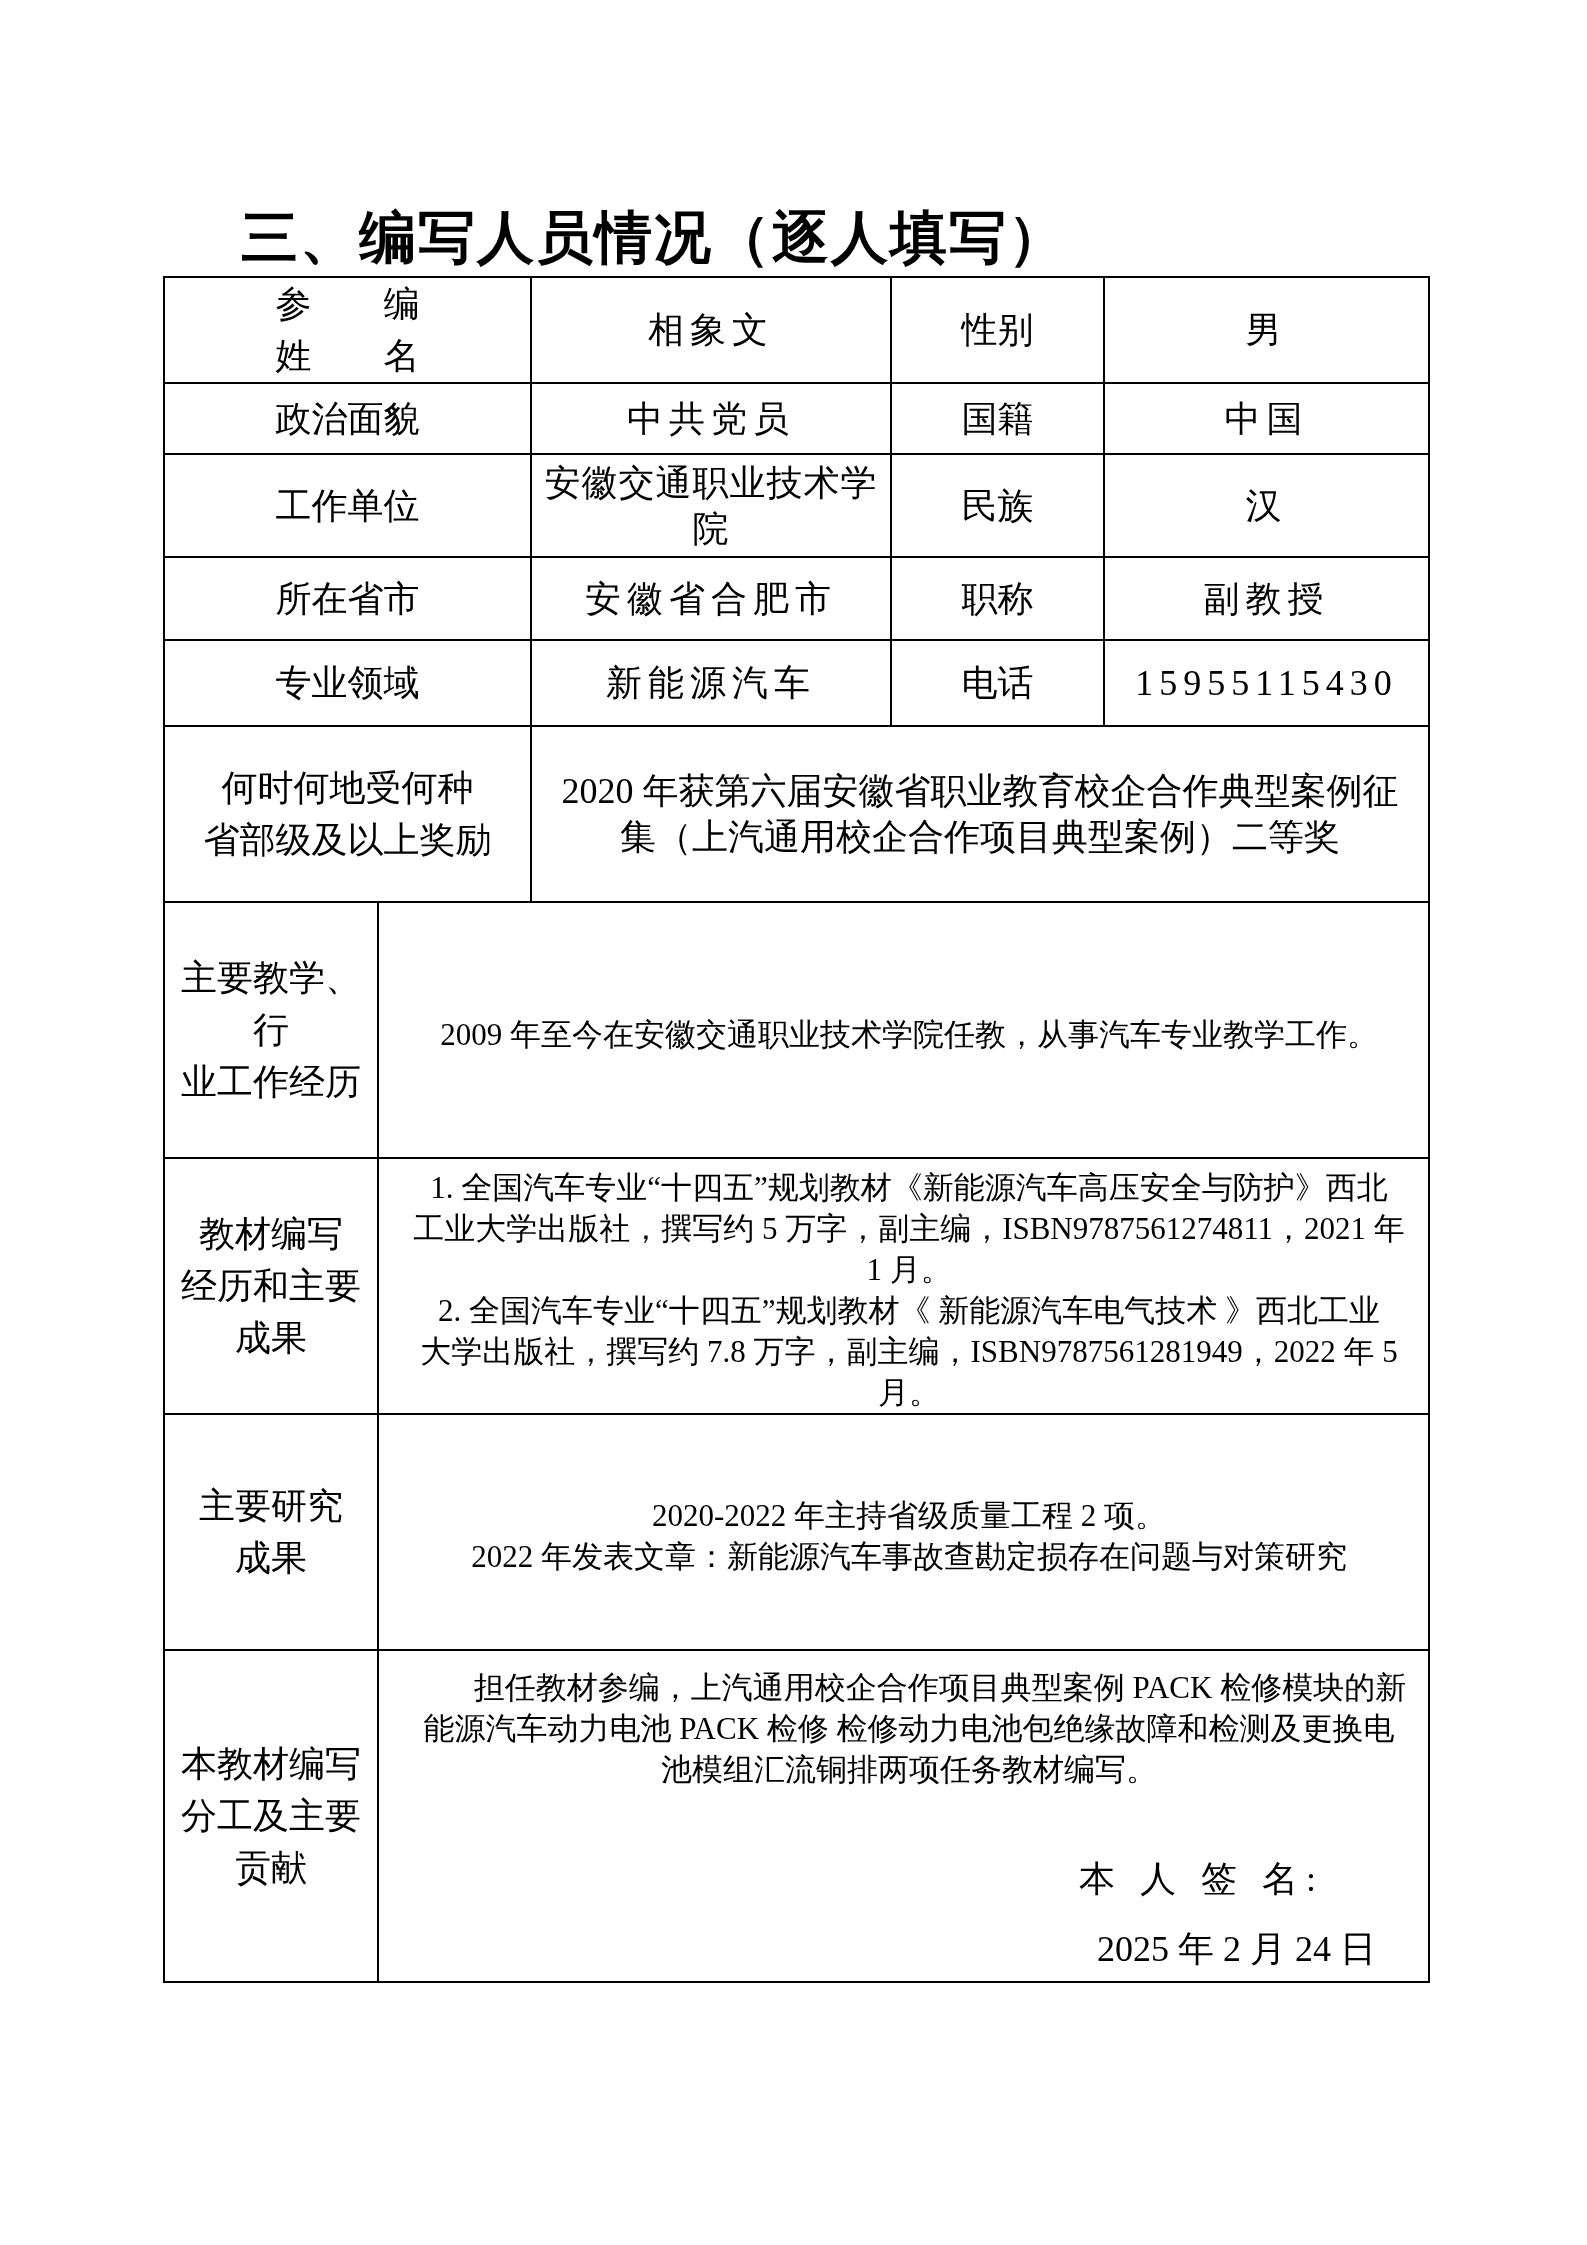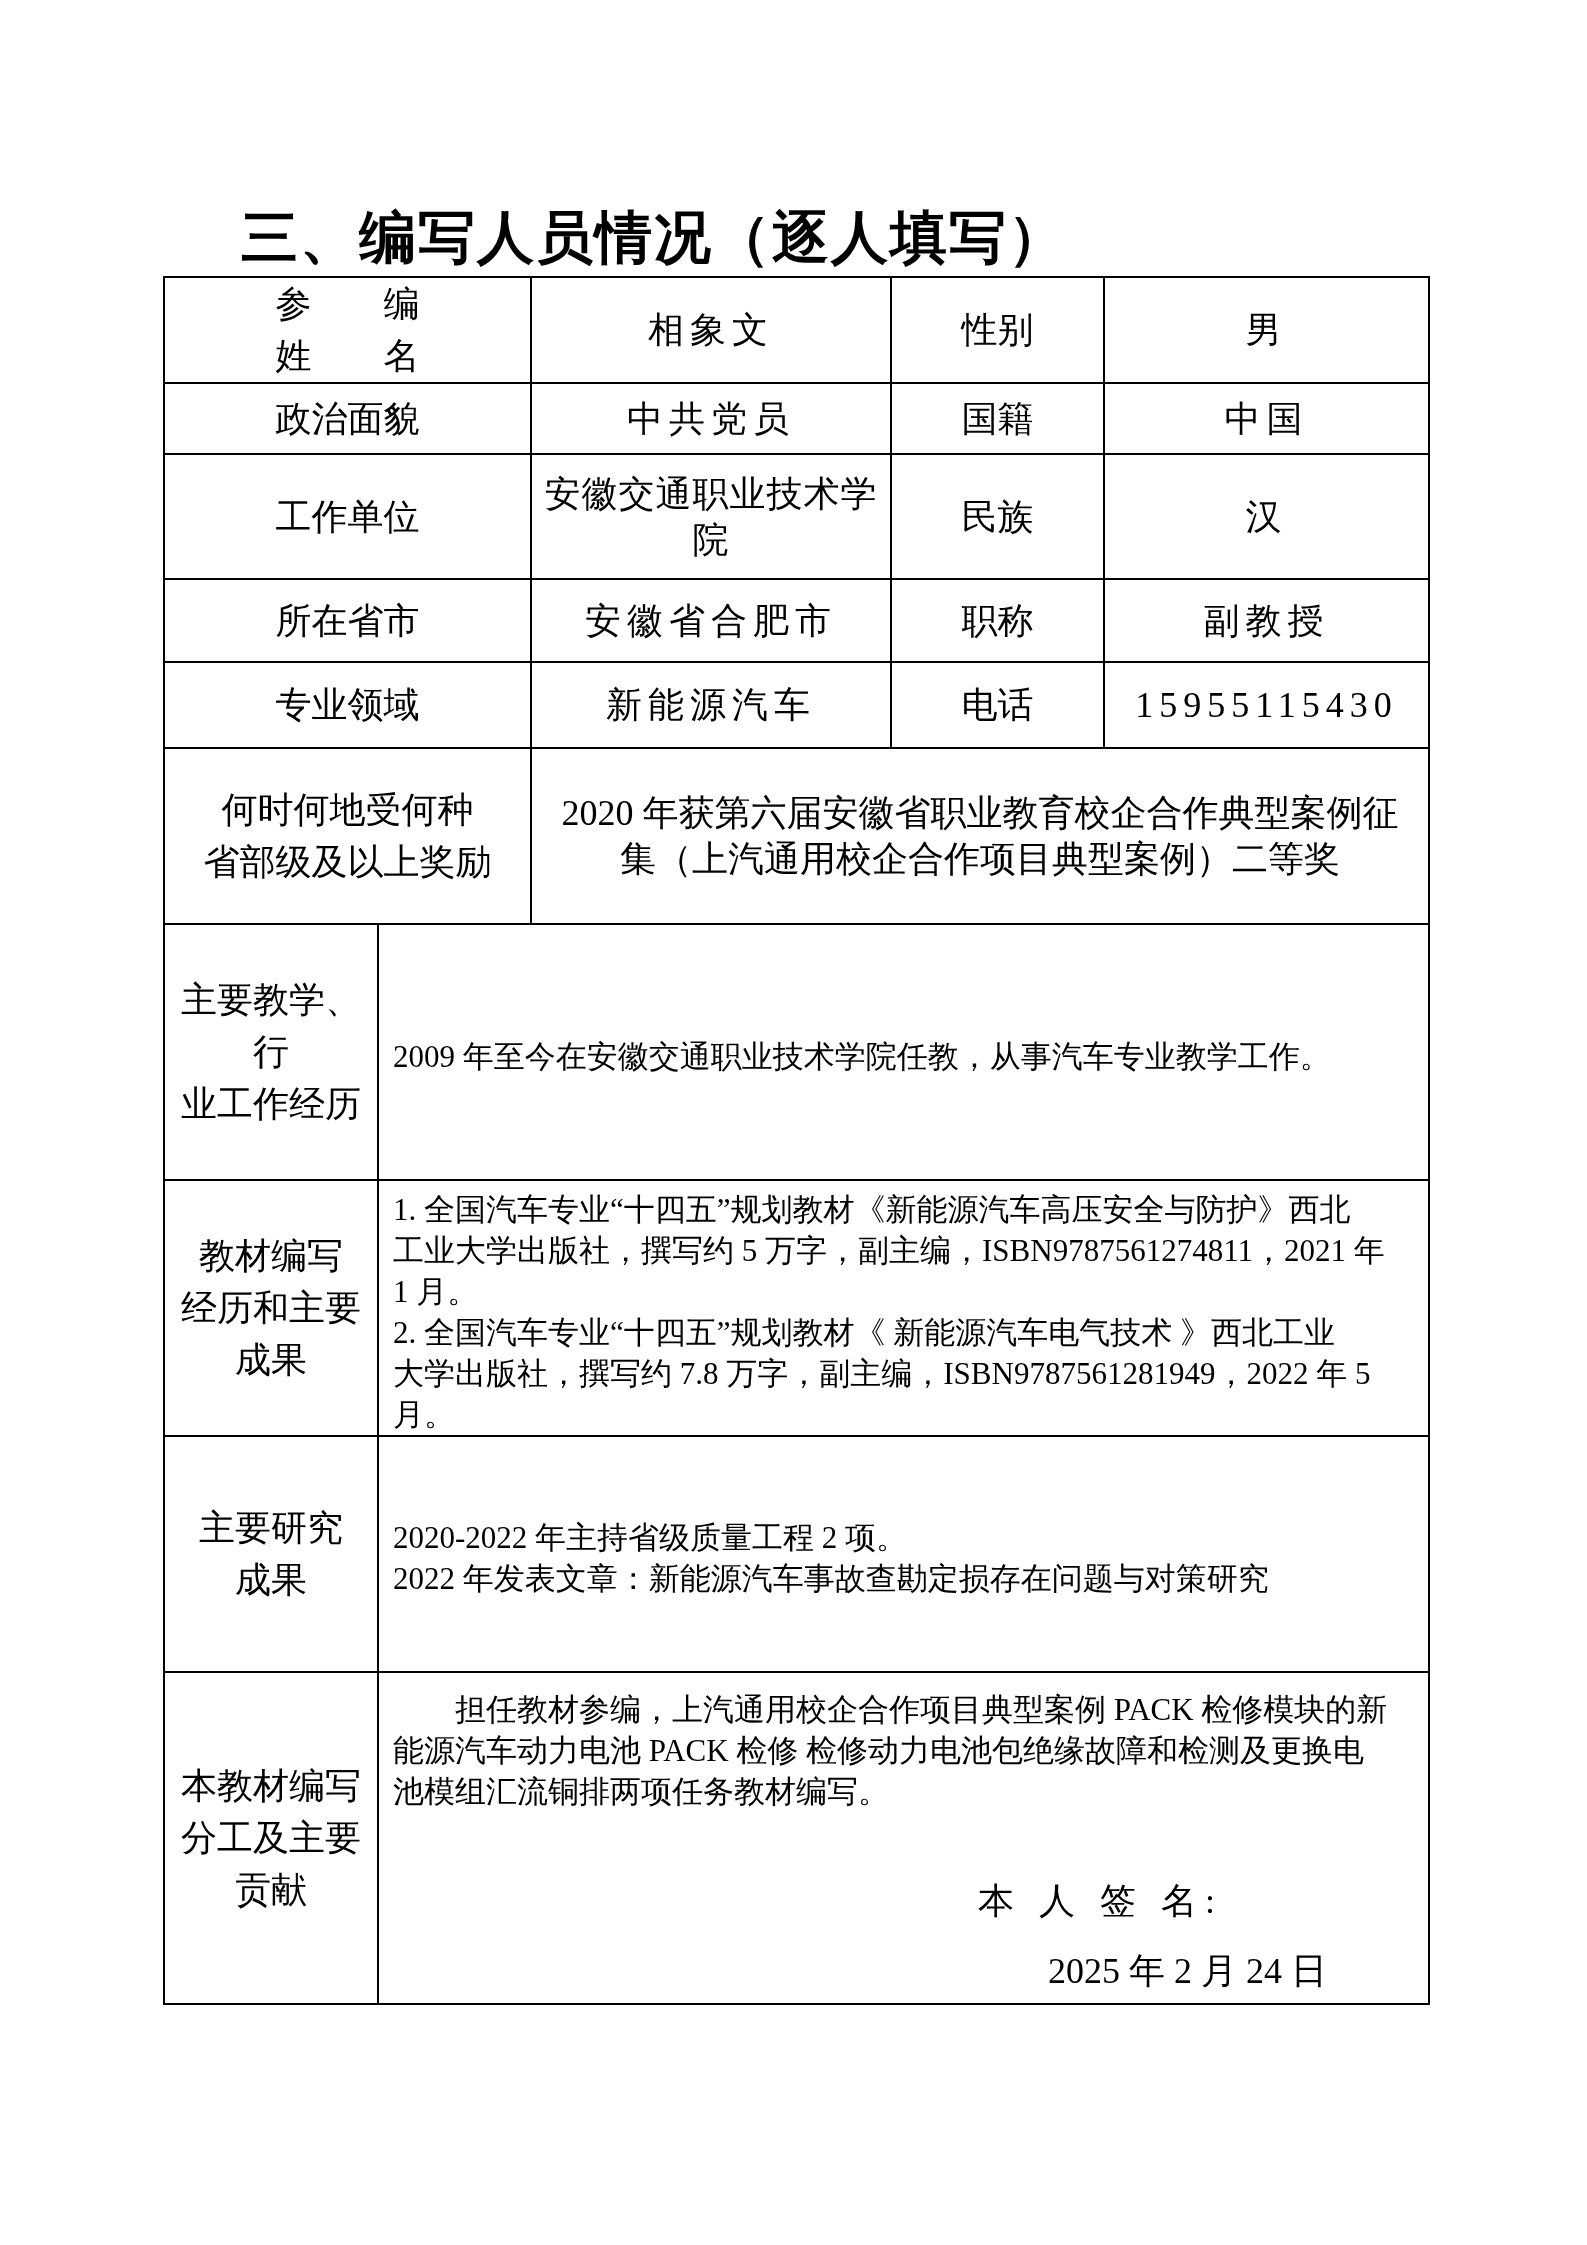--- a/index.html
+++ b/index.html
@@ -49,21 +49,21 @@
   td.val.val-long{letter-spacing:1px;}
   td.award-cell{
     text-align:center;
     vertical-align:middle;
     white-space:pre-line;
     line-height:46px;
     padding:0 10px;
   }
   td.content-cell{
     vertical-align:top;
-    text-align:left;
+    text-align:center;
     padding:8px 3px 0 14px;
   }
   .content-text{
     font-size:31px;
     line-height:41px;
     white-space:pre-line;
   }
   .sig-line{
     margin-top:64px;
     margin-left:585px;
@@ -105,21 +105,21 @@
       <td class="val">男</td>
     </tr>
 
     <tr style="height:71px">
       <td class="lab" colspan="2">政治面貌</td>
       <td class="val">中共党员</td>
       <td class="lab">国籍</td>
       <td class="val">中国</td>
     </tr>
 
-    <tr style="height:125px">
+    <tr style="height:103px">
       <td class="lab" colspan="2">工作单位</td>
       <td class="val val-long">安徽交通职业技术学
 院</td>
       <td class="lab">民族</td>
       <td class="val">汉</td>
     </tr>
 
     <tr style="height:83px">
       <td class="lab" colspan="2">所在省市</td>
       <td class="val">安徽省合肥市</td>

